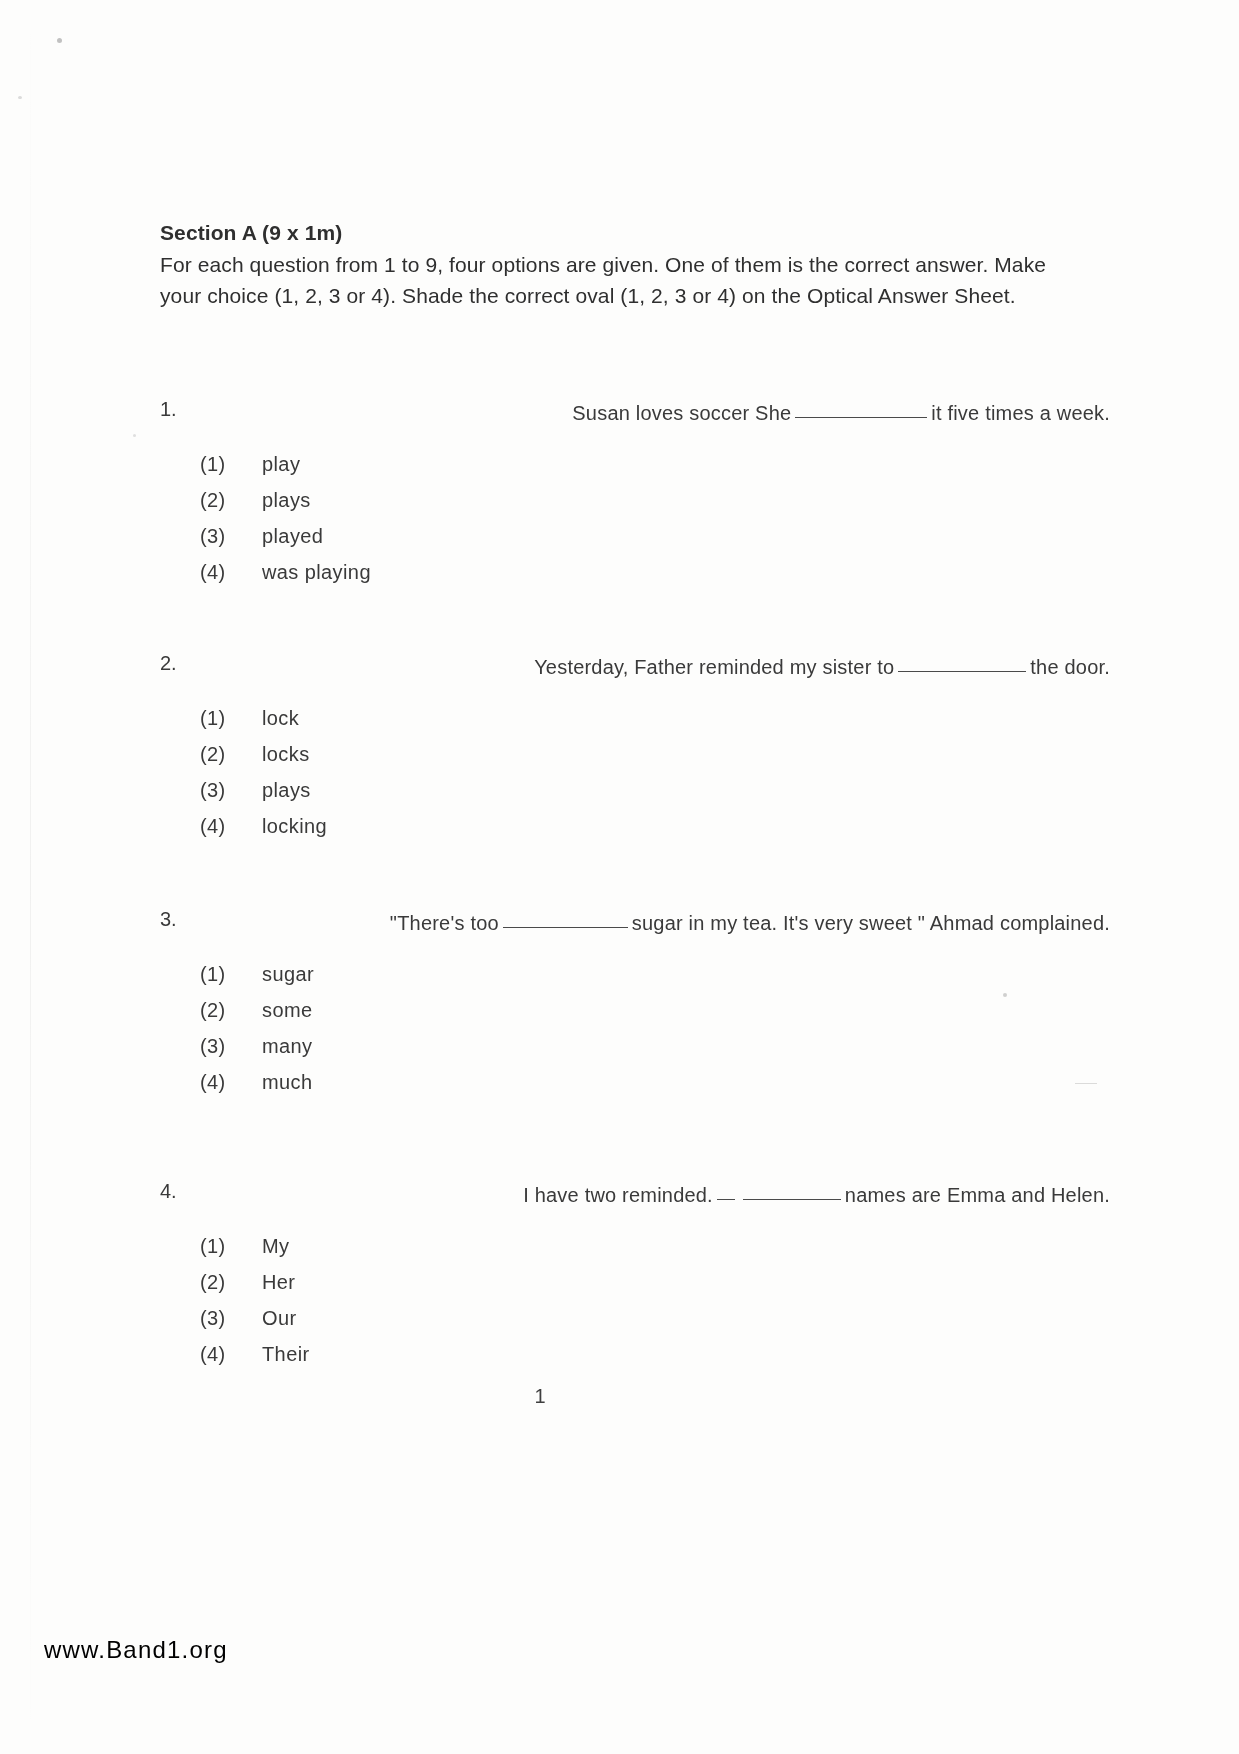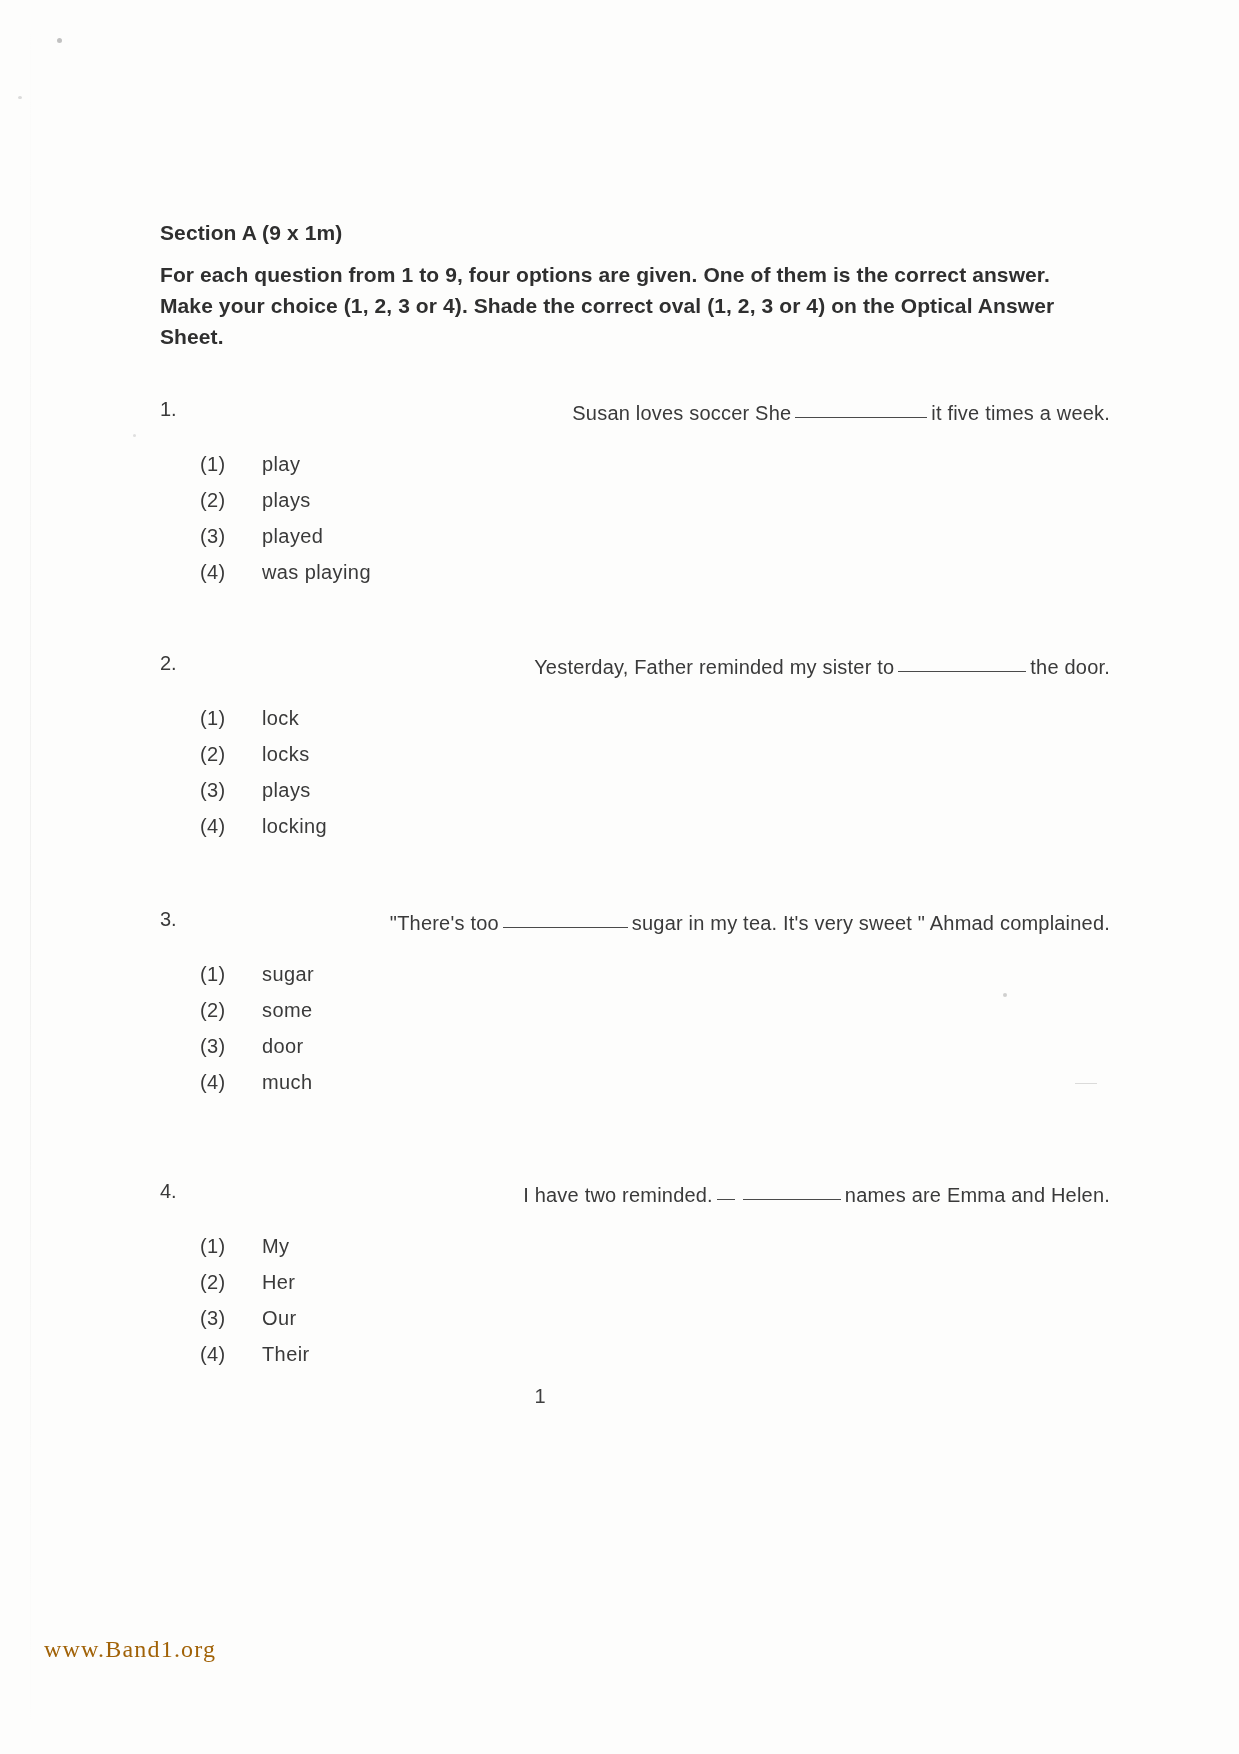--- a/index.html
+++ b/index.html
@@ -54,22 +54,22 @@
     width: 920px;
     font-size: 21px;
     line-height: 1.45;
     font-weight: 700;
     letter-spacing: .1px;
     color: #2f2f2f;
   }
   .head .ln { display: block; white-space: pre-wrap; }
   .head .sub { font-weight: 700; }
   .head .instr {
-    font-weight: 700;
-    margin-top: 12px;
+    font-weight: 400;
+    margin-top: 2px;
     display: block;
     line-height: 1.47;
   }
 
   
   .q {
     position: absolute;
     left: 160px;
     width: 950px;
     font-size: 20px;
@@ -140,24 +140,24 @@
     width: 1080px;
     text-align: center;
     font-size: 20px;
     color: #3f3f3f;
   }
 
   .footer-url {
     position: absolute;
     left: 44px;
     top: 1636px;
-    font-family: Liberation Serif, serif;
+    font-family: Liberation Sans, sans-serif;
     font-size: 24px;
     letter-spacing: 1.2px;
-    color: #a16207;
+    color: #000000;
   }
 
   
   .soft { filter: blur(0.15px); }
 </style>
 </head>
 <body>
 
 <div class="page">
   <div class="scan-edge-left"></div>
@@ -239,21 +239,21 @@
         <div class="opt">
           <span class="opt-key">(1)</span>
           <span class="opt-val">sugar</span>
         </div>
         <div class="opt">
           <span class="opt-key">(2)</span>
           <span class="opt-val">some</span>
         </div>
         <div class="opt">
           <span class="opt-key">(3)</span>
-          <span class="opt-val">door</span>
+          <span class="opt-val">many</span>
         </div>
         <div class="opt">
           <span class="opt-key">(4)</span>
           <span class="opt-val">much</span>
         </div>
       </div>
     </div>
 
     <div class="q" id="q4">
       <div class="q-line">

